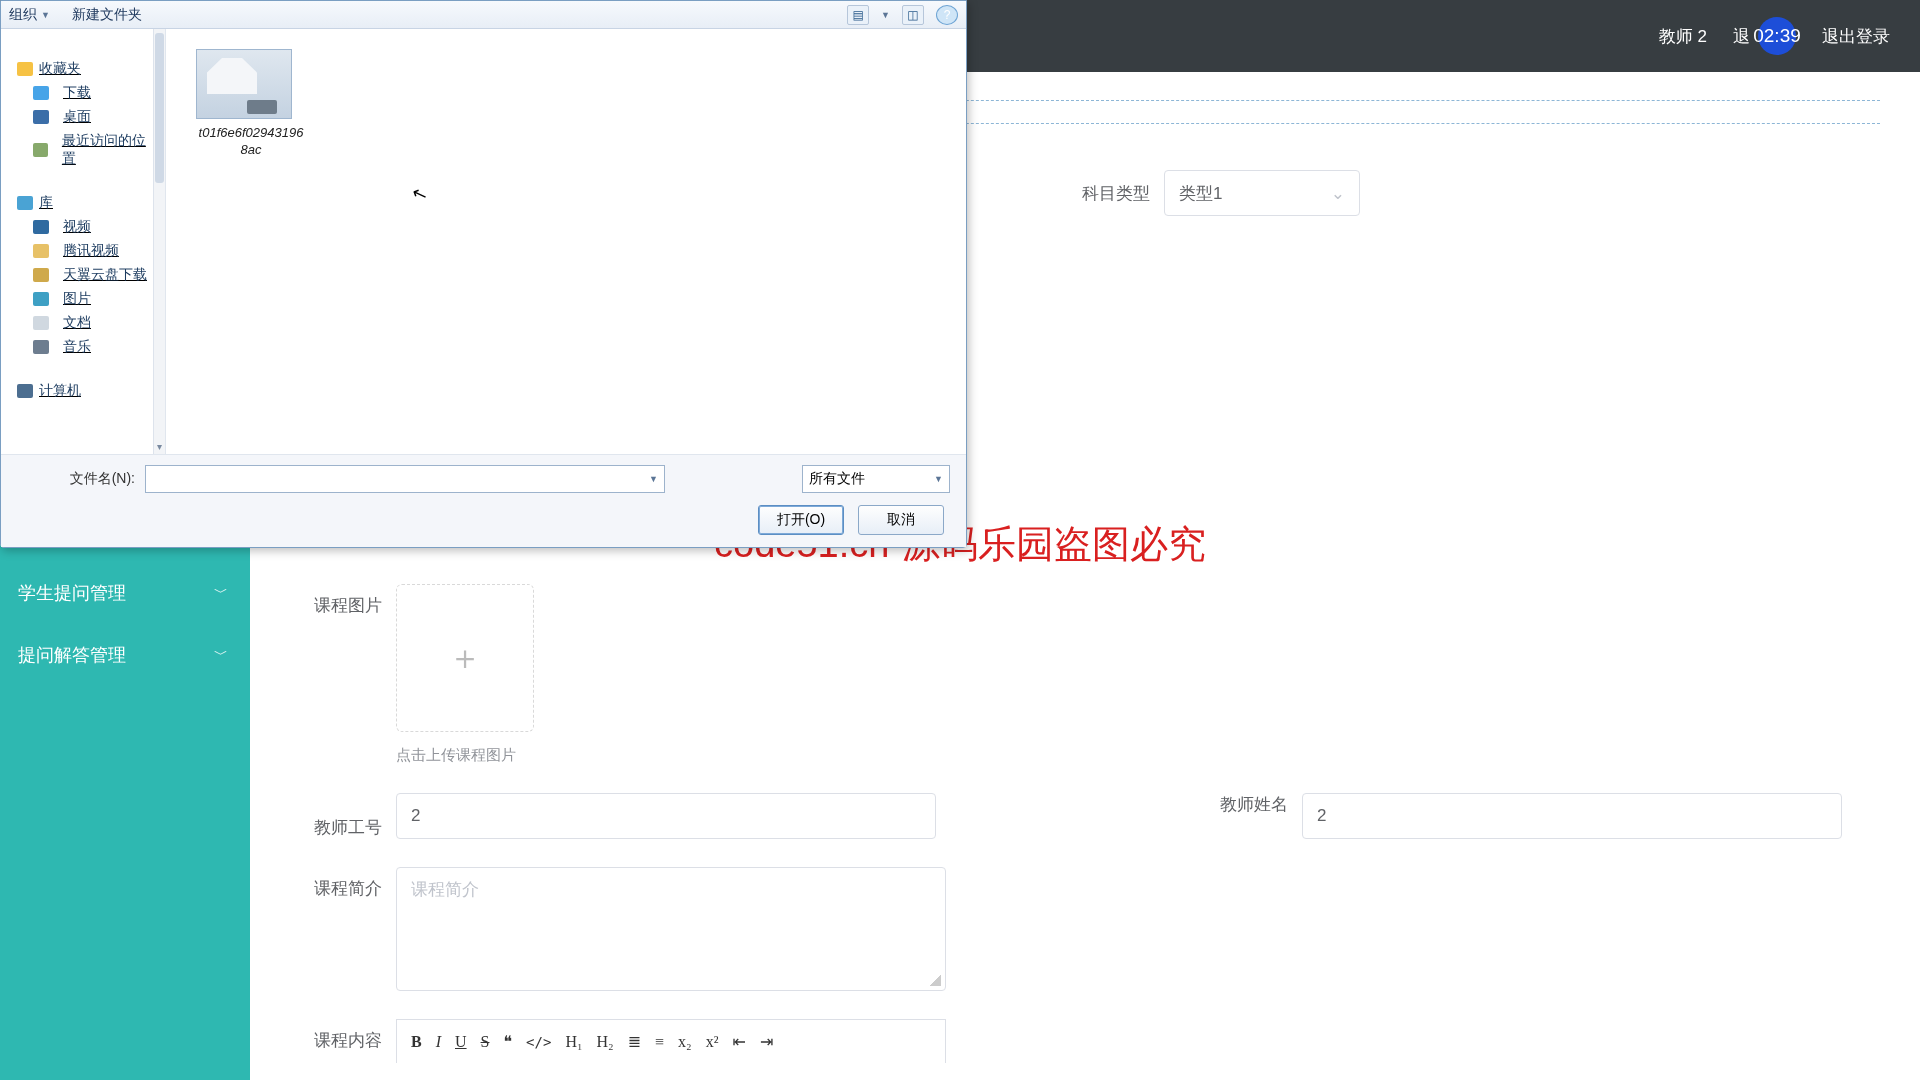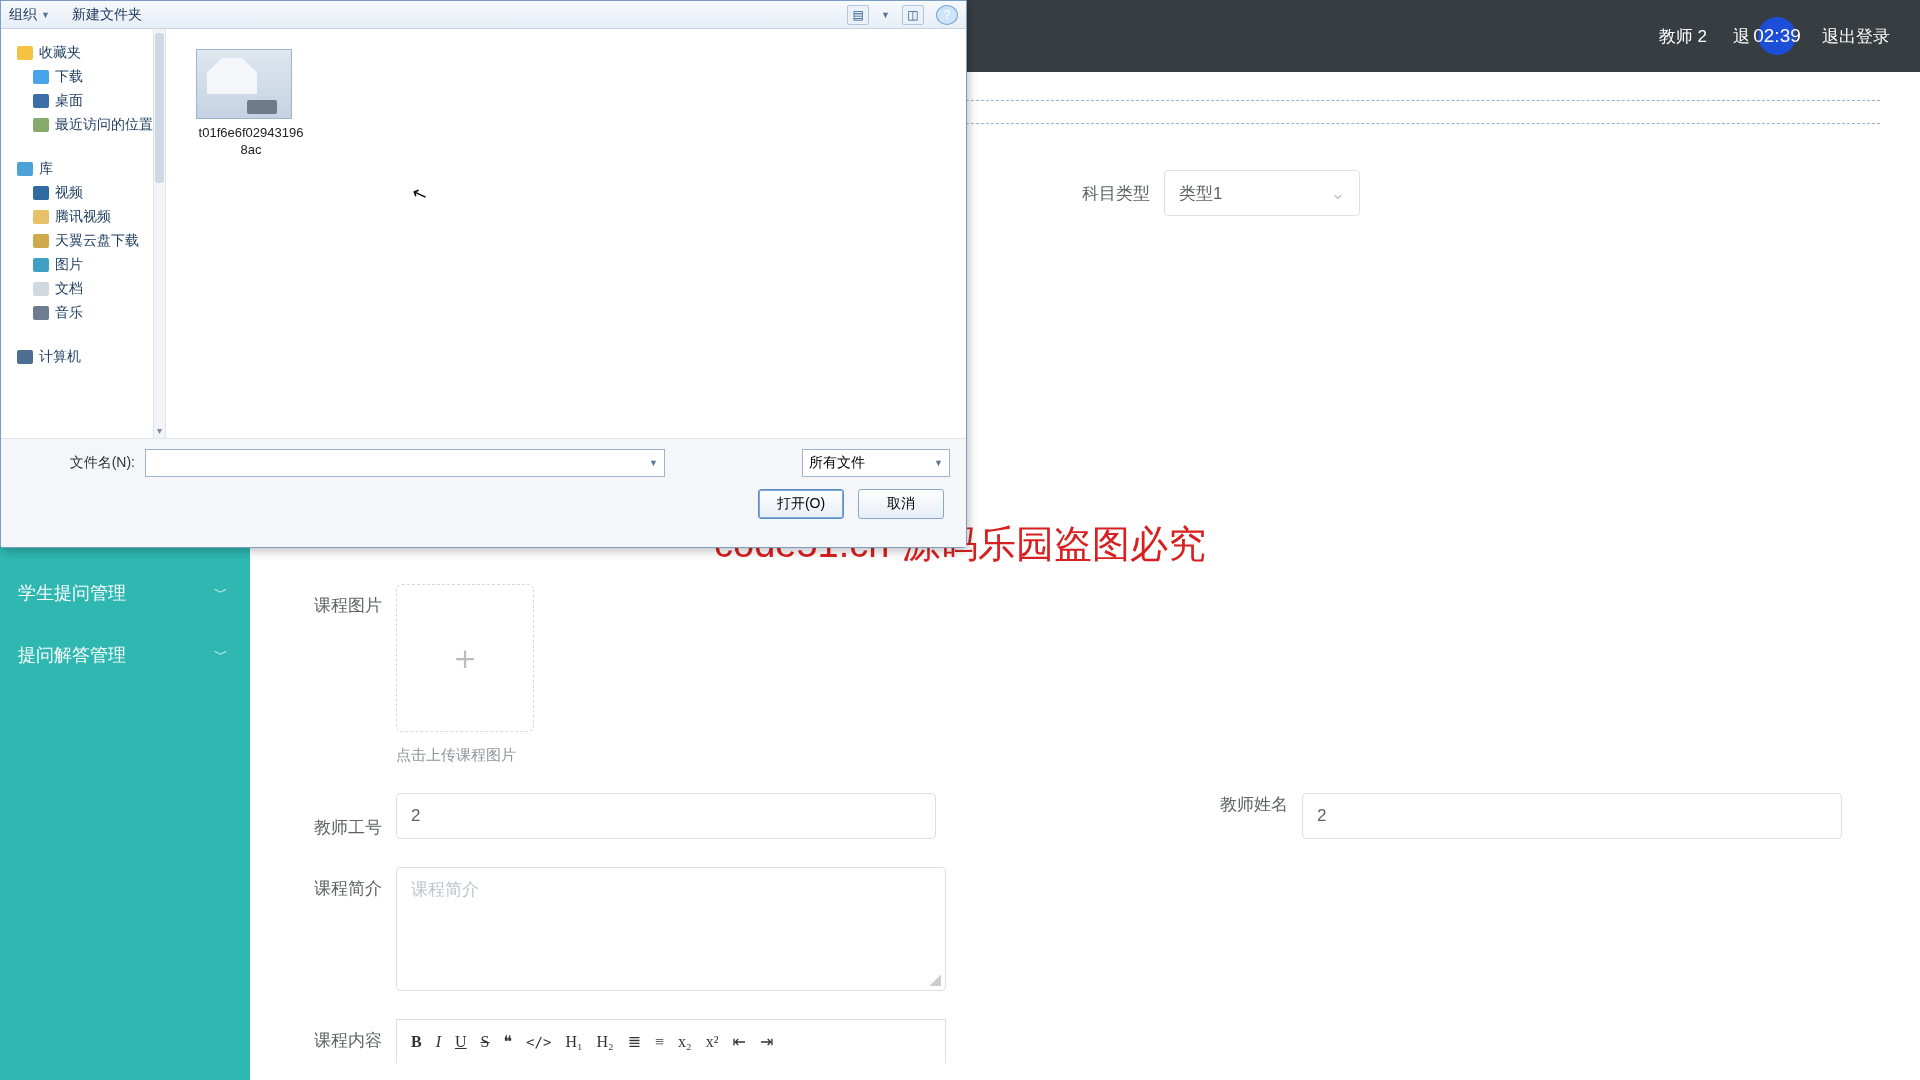--- a/index.html
+++ b/index.html
@@ -39,35 +39,35 @@
 
 
 .file-dialog { position: absolute; left: 0; top: 0; width: 967px; height: 548px; background: #fff; border: 1px solid #7a9ec2; border-radius: 0 0 4px 4px; box-shadow: 2px 3px 10px rgba(0,0,0,0.25); z-index: 30; font-size: 14px; display:flex; flex-direction:column; }
 .fd-toolbar { height: 28px; background: linear-gradient(#f6f9fd,#e8eef6); border-bottom: 1px solid #c8d4e4; display: flex; align-items: center; padding: 0 8px; justify-content: space-between; }
 .fd-toolbar-left { display:flex; gap: 22px; align-items:center; color:#203a5f; }
 .fd-toolbar-left .menu { cursor:pointer; display:flex; align-items:center; gap:4px; }
 .fd-toolbar-right { display:flex; gap: 12px; align-items:center; }
 .fd-icon-btn { width: 22px; height: 20px; border: 1px solid #b6c6da; border-radius:2px; background:#eaf1f9; display:flex; align-items:center; justify-content:center; font-size:12px; cursor:pointer; color:#2b5b8b;}
 .fd-body { flex:1; display:flex; overflow:hidden; }
 .fd-nav { width: 165px; border-right: 1px solid #e0e6ee; background:#fff; overflow:hidden; position:relative; }
-.fd-nav-inner { position:absolute; inset:0 6px 0 0; overflow:hidden; padding:8px 0; }
+.fd-nav-inner { position:absolute; inset:0 6px 0 0; overflow:hidden; padding:24px 0;text-decoration:underline; }
 .fd-nav-group { font-size: 14px; color:#1b3a5e; padding: 4px 0 4px 10px; }
 .fd-nav-header { display:flex; align-items:center; gap:6px; padding:3px 6px; cursor:pointer; }
-.fd-nav-item { display:flex; align-items:center; gap:6px; padding:3px 6px 3px 22px; cursor:pointer; }
+.fd-nav-item { display:flex; align-items:center; gap:14px; padding:3px 6px 3px 22px; cursor:pointer; }
 .fd-scroll { position:absolute; right:0; top:0; bottom:0; width:12px; background:#f2f4f7; border-left:1px solid #dde3ec; }
 .fd-scroll-thumb { position:absolute; left:1px; right:1px; top:4px; height:150px; background:#cfd9e6; border-radius:3px; }
 .fd-scroll-down { position:absolute; bottom:2px; left:0; right:0; text-align:center; font-size:10px; color:#7a8aa0;}
 .fd-content { flex:1; background:#fff; position:relative; }
 .fd-file { position:absolute; left:30px; top:20px; width:110px; text-align:center; cursor:pointer; }
 .fd-thumb { width:96px; height:70px; border:1px solid #9fb6cf; background: linear-gradient(#dfe7ef,#c4d2e1); position:relative; overflow:hidden; }
 .fd-thumb::before{content:"";position:absolute;left:10px;top:8px;width:50px;height:36px;background:#f4f6f9;clip-path: polygon(0 100%,0 40%,30% 0,70% 0,100% 40%,100% 100%);}
 .fd-thumb::after{content:"";position:absolute;left:50px;bottom:4px;width:30px;height:14px;background:#6e7c8a;border-radius:2px;}
-.fd-file-name { font-size:13px; color:#222; margin-top:6px; line-height:1.3; word-break:break-all;}
+.fd-file-name { font-size:13px; color:#222; margin-top:6px; line-height:1.3; word-break:break-all;font-style:italic;}
 .fd-cursor { position:absolute; left:246px; top:154px; font-size:18px; color:#000; transform:rotate(-20deg); pointer-events:none;}
-.fd-bottom { border-top:1px solid #e0e6ee; background:#f4f6fa; padding:10px 16px 28px; }
+.fd-bottom { border-top:1px solid #e0e6ee; background:#f4f6fa; padding:10px 16px 12px; }
 .fd-row { display:flex; align-items:center; gap:10px; }
 .fd-label { color:#333; font-size:14px; width:118px; text-align:right; }
 .fd-filename-input { flex:1; }
 .fd-combo { height:28px; border:1px solid #9db3cc; background:#fff; display:flex; align-items:center; justify-content:space-between; padding:0 6px; font-size:14px; }
 .fd-filename-input .fd-combo { width: 520px; }
 .fd-filter { width: 148px; }
 .fd-buttons { display:flex; gap:14px; margin-top:12px; justify-content:flex-end; padding-right: 6px;}
 .fd-btn { width:86px; height:30px; border:1px solid #8ba8c8; border-radius:3px; background:linear-gradient(#fefefe,#e7eef7); font-size:14px; cursor:pointer; }
 .fd-btn.primary { box-shadow: inset 0 0 0 1px #7da9d8; border-color:#5c8ec3; }
 

